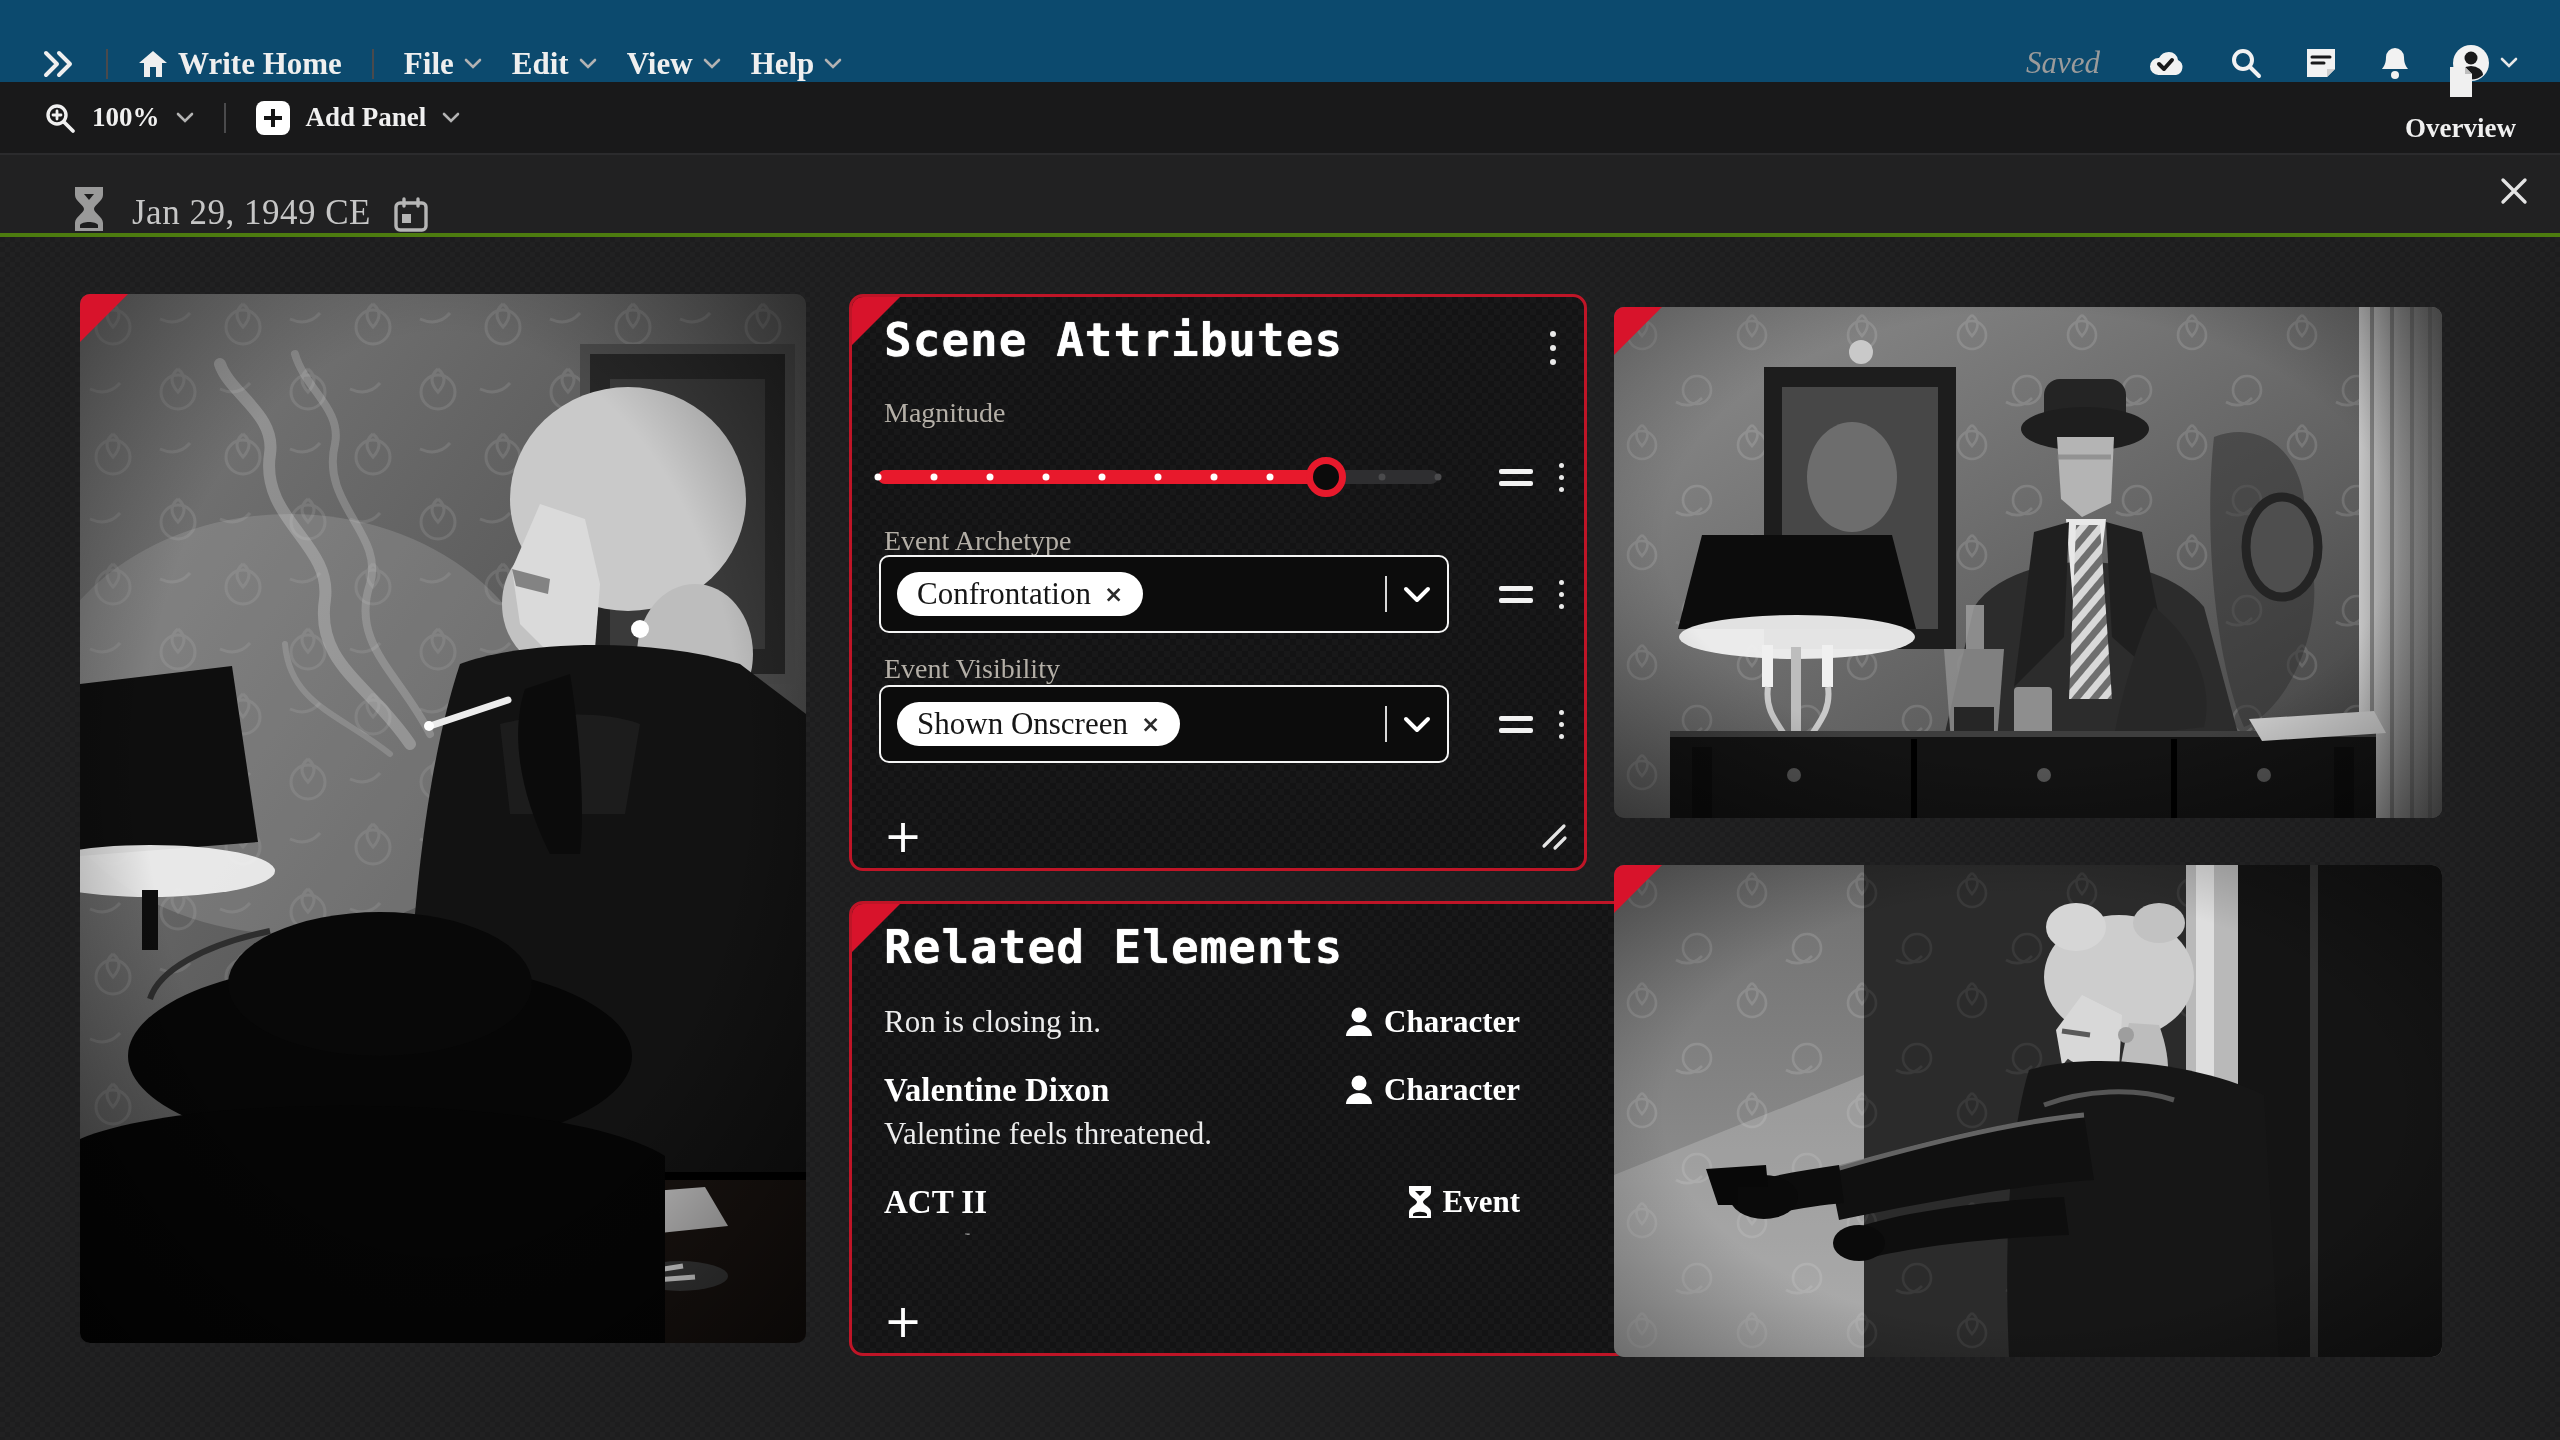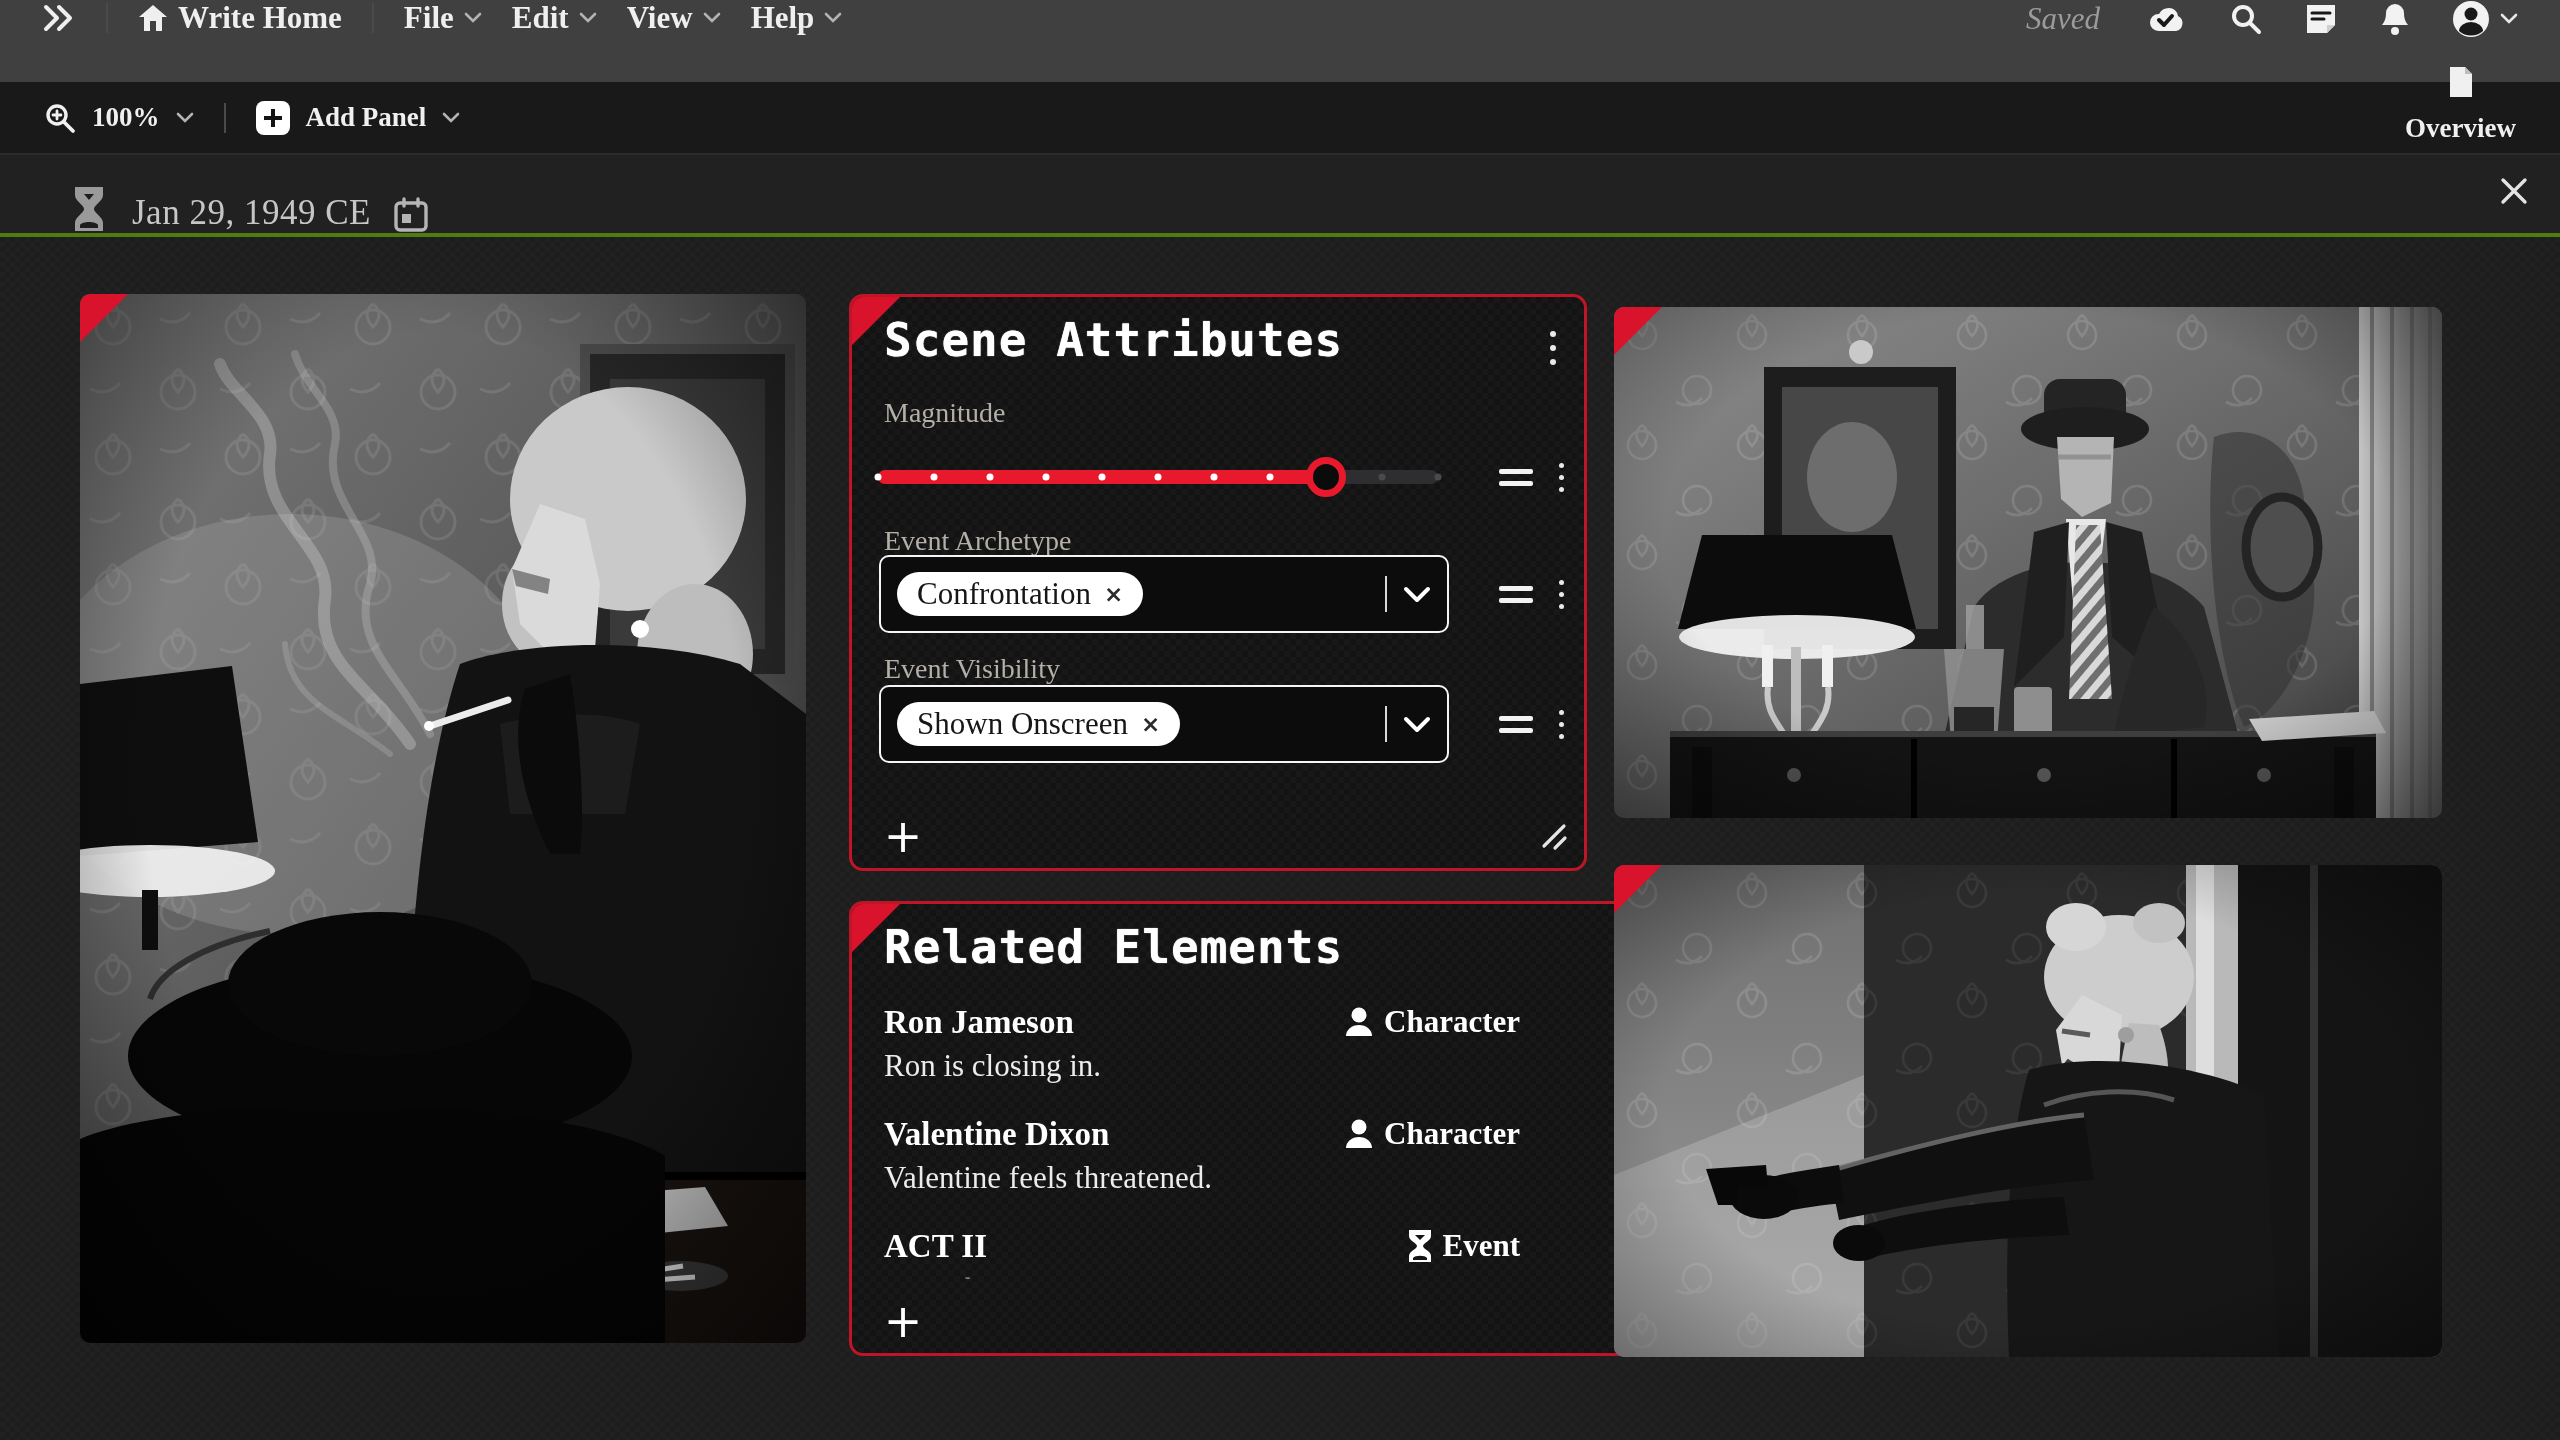--- a/index.html
+++ b/index.html
@@ -13,21 +13,21 @@
       linear-gradient(45deg, rgba(255,255,255,.016) 25%, transparent 25%, transparent 75%, rgba(255,255,255,.016) 75%),
       linear-gradient(45deg, rgba(255,255,255,.016) 25%, transparent 25%, transparent 75%, rgba(255,255,255,.016) 75%);
     background-size:10px 10px;
     background-position:0 0,5px 5px;
   }
   .ico { display:inline-flex; align-items:center; justify-content:center; flex:0 0 auto; }
   .chev svg { display:block; }
 
   
   .menubar {
-    height:82px; background:#404040; display:flex; align-items:flex-start;
+    height:82px; background:#0c4a6e; display:flex; align-items:flex-end;
     padding:0 42px; color:#efefef;
   }
   .menubar .left { display:flex; align-items:center; gap:30px; }
   .mb-item { display:flex; align-items:center; gap:10px; font-weight:700; font-size:31px; cursor:default; }
   .vdiv { width:2px; height:30px; background:#4a4a4c; }
   .menubar .right { margin-left:auto; display:flex; align-items:center; gap:42px; }
   .saved { font-style:italic; font-size:31px; color:#9b9b9b; }
 
   
   .toolbar {
@@ -448,21 +448,20 @@
     <div class="corner"></div>
     <div class="panel-title">Related Elements</div>
     <div class="kebab">
         <i></i>
         <i></i>
         <i></i>
       </div>
 
     <div class="rel-list">
       <div class="rel-row">
-        <div class="rel-name">Ron Jameson</div>
         <div class="rel-badge">
           <span class="ico">
             <svg width="30" height="32" viewBox="0 0 30 32">
                 <circle cx="15" cy="9" r="7.5" fill="#fff"></circle>
                 <path d="M2 30 a13 11 0 0 1 26 0 Z" fill="#fff"></path>
               </svg>
           </span>
           <span>Character</span>
         </div>
         <div class="rel-desc">Ron is closing in.</div>

